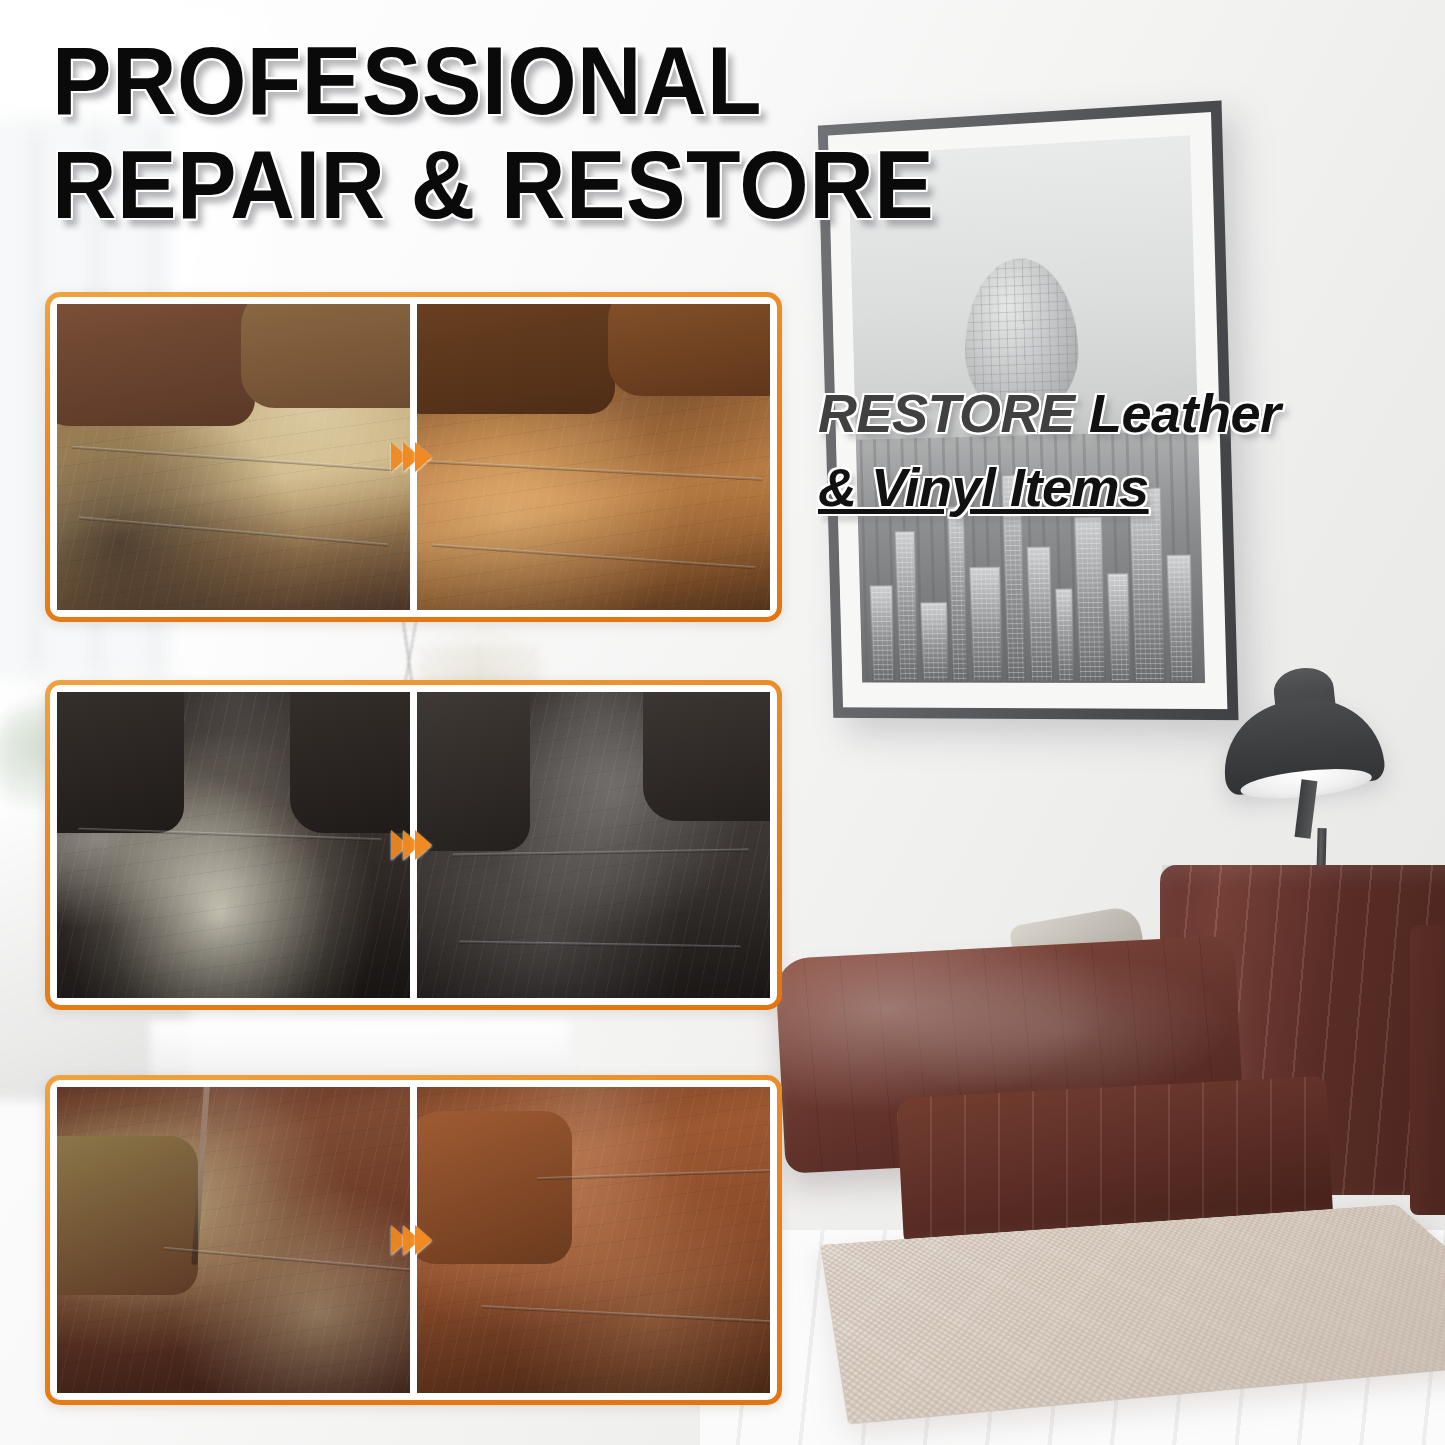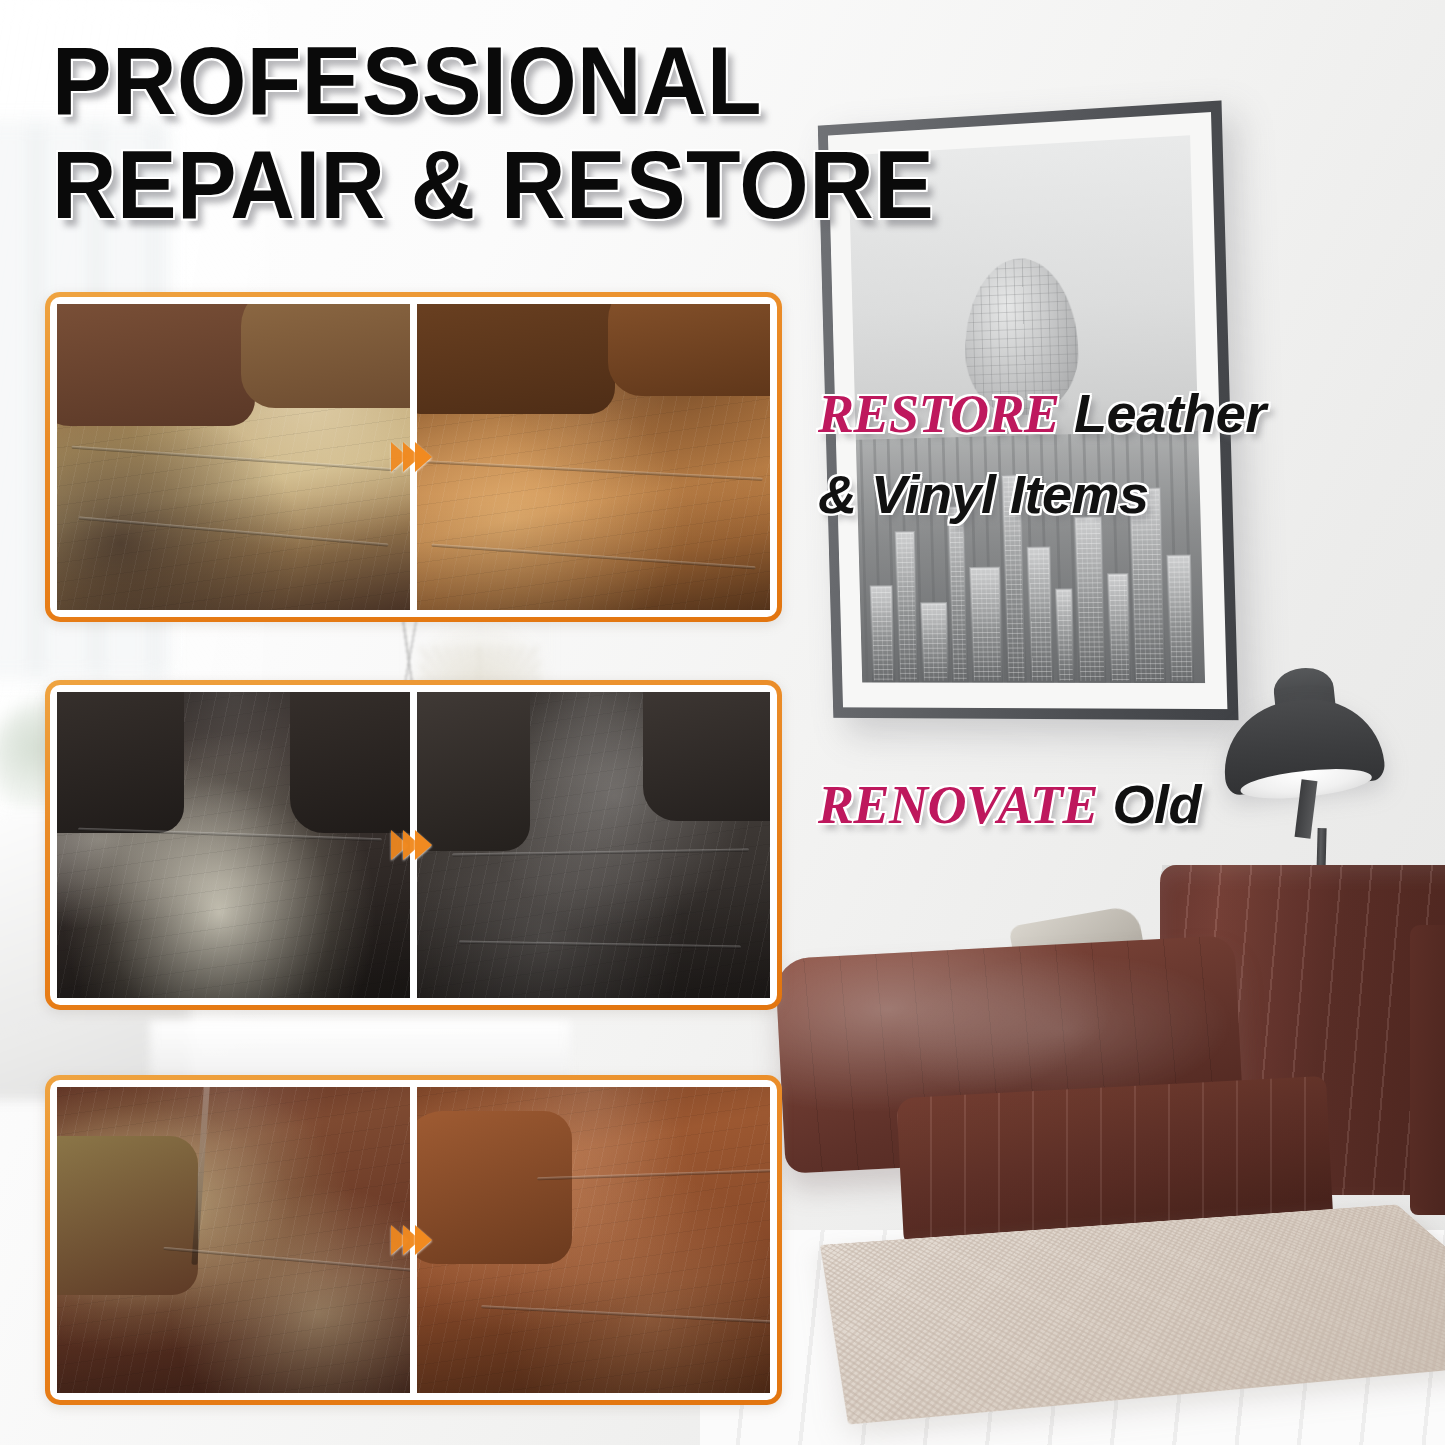--- a/index.html
+++ b/index.html
@@ -356,23 +356,23 @@
     line-height:1.12;
     color:#111;
     letter-spacing:-.5px;
     text-shadow:
       -2px -2px 0 #fff,  2px -2px 0 #fff,
       -2px  2px 0 #fff,  2px  2px 0 #fff,
        0   -2px 0 #fff,  0    2px 0 #fff,
       -2px  0   0 #fff,  2px  0   0 #fff,
        5px 6px 6px rgba(110,110,115,.45);
   }
-  .feature .kw{color:#be185d;font-family:Liberation Serif, serif;}
+  .feature .kw{color:#404040;}
   .feature .l1,.feature .l2{white-space:nowrap;display:block;}
-  .feature .l2{margin-top:20px;}
+  .feature .l2{margin-top:14px;text-decoration:underline;}
 </style>
 </head>
 <body>
 
 <div id="stage">
 
   <div class="bg">
     <div class="bg-wall"></div>
     <div class="bg-window"></div>
     <div class="bg-window-pane"></div>
@@ -487,21 +487,18 @@
   </div>
 
   <div class="feature" style="left:818px;top:383px;">
     <span class="l1">
       <span class="kw">RESTORE</span><span> Leather</span>
     </span>
     <span class="l2">&amp; Vinyl Items</span>
   </div>
 
   <div class="feature" style="left:818px;top:774px;">
-    <span class="l1">
-      <span class="kw">RENOVATE</span><span> Old</span>
-    </span>
   </div>
 
   <div class="feature" style="left:818px;top:1172px;">
   </div>
 
 </div>
 
 </body></html>

